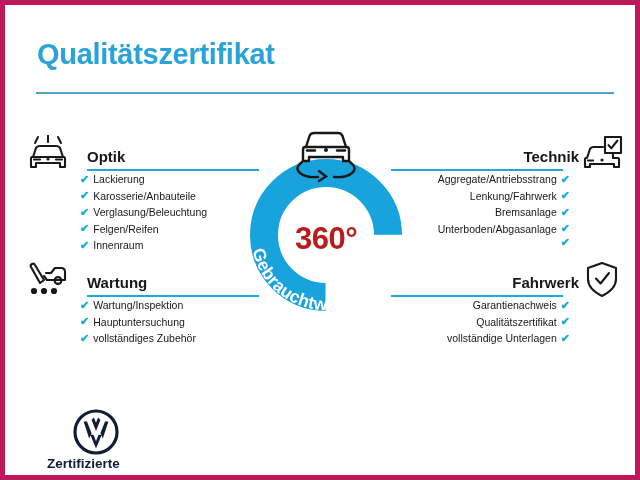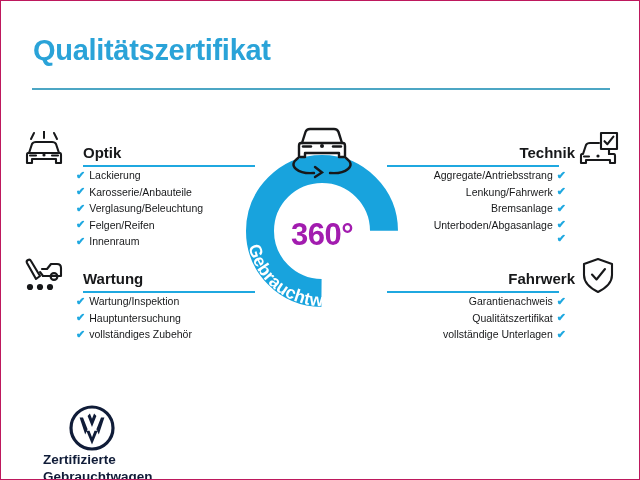--- a/index.html
+++ b/index.html
@@ -8,21 +8,21 @@
     background: #ffffff;
   }
   body {
     font-family: "Liberation Sans", sans-serif;
   }
   #sheet {
     position: relative;
     width: 640px;
     height: 480px;
     background: #ffffff;
-    border: 1px solid #be185d;
+    border: 5px solid #be185d;
     box-sizing: border-box;
     overflow: hidden;
   }
 
   
   .page-title {
     position: absolute;
     left: 32px;
     top: 33px;
     font-size: 29px;
@@ -119,21 +119,21 @@
     pointer-events: none;
   }
   .badge-degrees {
     position: absolute;
     left: 0;
     top: 92px;
     width: 186px;
     text-align: center;
     font-size: 31px;
     font-weight: bold;
-    color: #a21caf;
+    color: #b91c1c;
     letter-spacing: -0.5px;
   }
   .badge-car {
     position: absolute;
     left: 53px;
     top: -3px;
     width: 80px;
     height: 58px;
   }
 

